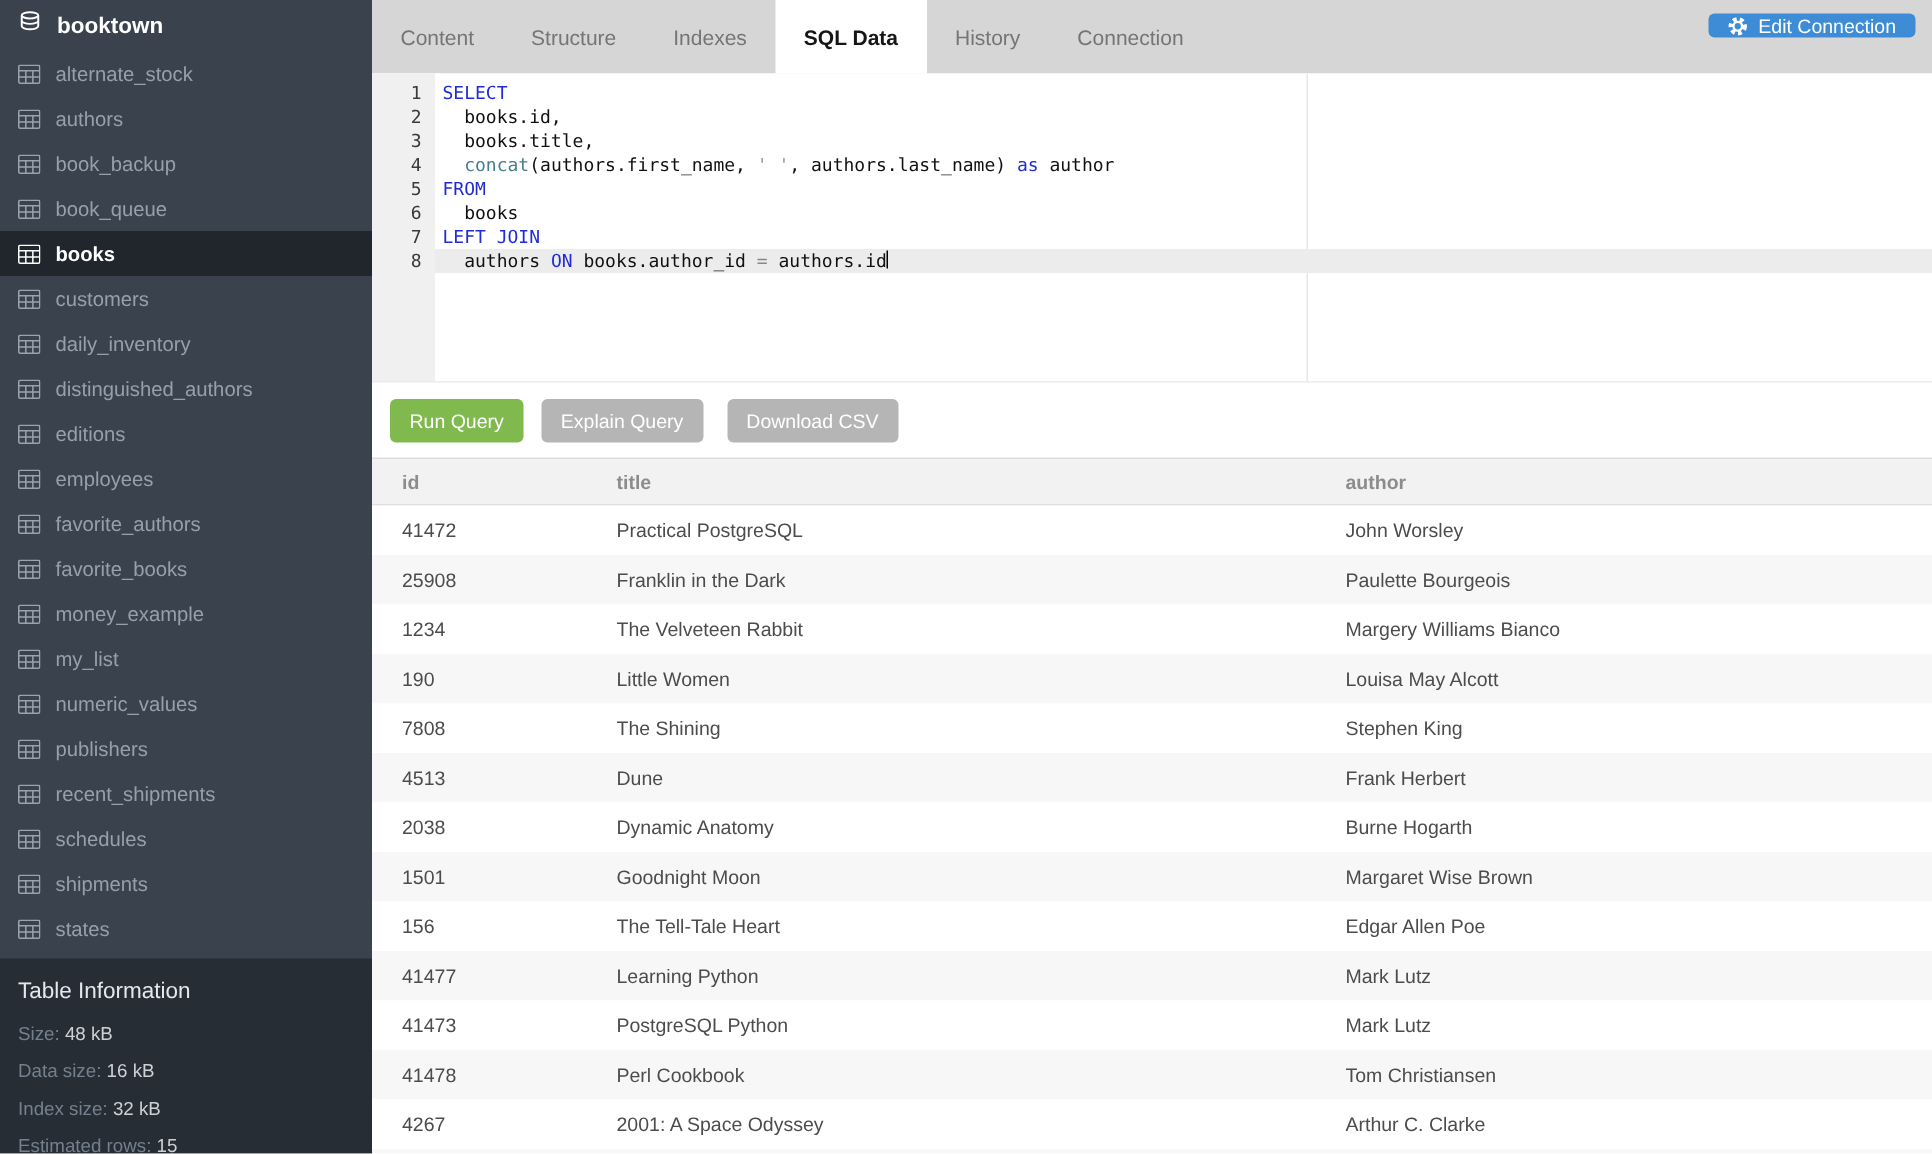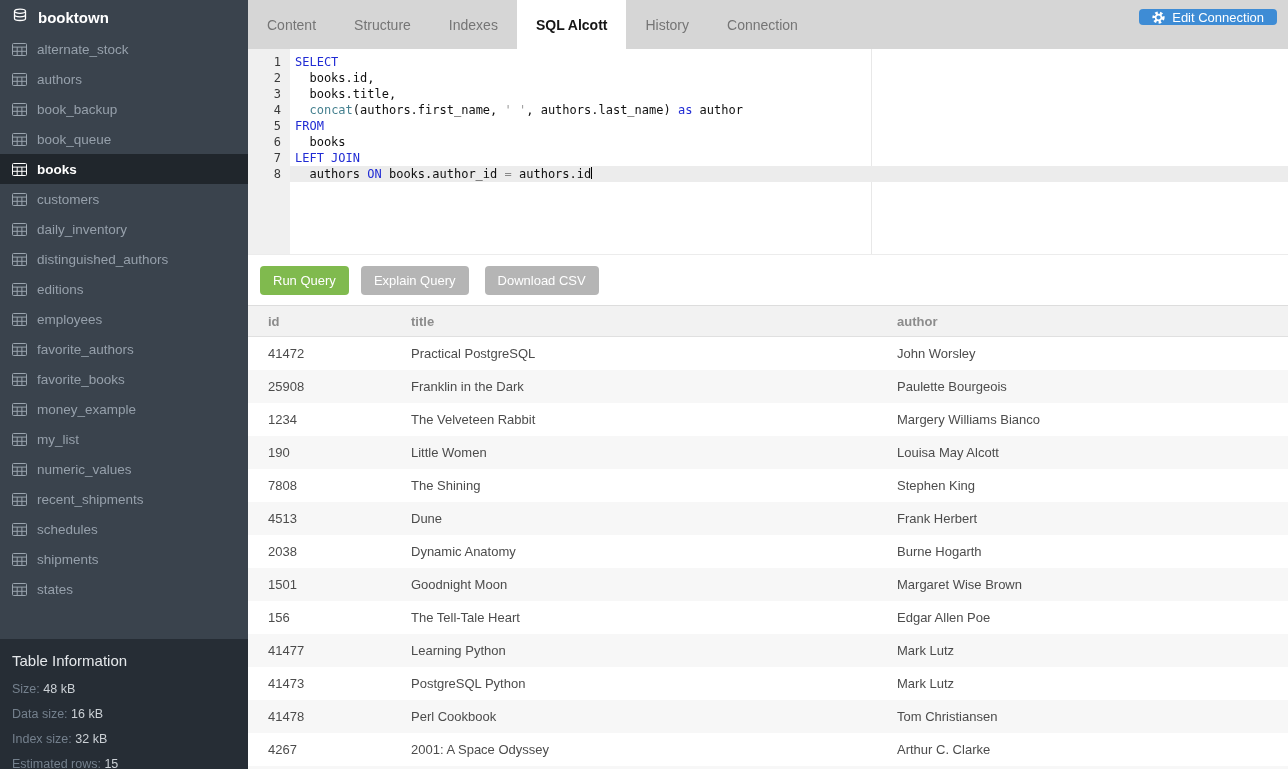--- a/index.html
+++ b/index.html
@@ -270,20 +270,32 @@
         <div class="sidebar-item">
           <span class="icn">
             <svg width="15" height="13" viewBox="0 0 15 13" fill="none" stroke="currentColor">
               <rect x="0.5" y="0.5" width="14" height="12" rx="1"></rect>
               <line x1="0.5" y1="4.1" x2="14.5" y2="4.1"></line>
               <line x1="0.5" y1="8.3" x2="14.5" y2="8.3"></line>
               <line x1="5.2" y1="4.1" x2="5.2" y2="12.5"></line>
               <line x1="9.9" y1="4.1" x2="9.9" y2="12.5"></line>
             </svg>
           </span>
+          <span>publishers</span>
+        </div>
+        <div class="sidebar-item">
+          <span class="icn">
+            <svg width="15" height="13" viewBox="0 0 15 13" fill="none" stroke="currentColor">
+              <rect x="0.5" y="0.5" width="14" height="12" rx="1"></rect>
+              <line x1="0.5" y1="4.1" x2="14.5" y2="4.1"></line>
+              <line x1="0.5" y1="8.3" x2="14.5" y2="8.3"></line>
+              <line x1="5.2" y1="4.1" x2="5.2" y2="12.5"></line>
+              <line x1="9.9" y1="4.1" x2="9.9" y2="12.5"></line>
+            </svg>
+          </span>
           <span>recent_shipments</span>
         </div>
         <div class="sidebar-item">
           <span class="icn">
             <svg width="15" height="13" viewBox="0 0 15 13" fill="none" stroke="currentColor">
               <rect x="0.5" y="0.5" width="14" height="12" rx="1"></rect>
               <line x1="0.5" y1="4.1" x2="14.5" y2="4.1"></line>
               <line x1="0.5" y1="8.3" x2="14.5" y2="8.3"></line>
               <line x1="5.2" y1="4.1" x2="5.2" y2="12.5"></line>
               <line x1="9.9" y1="4.1" x2="9.9" y2="12.5"></line>
@@ -326,21 +338,21 @@
         </div>
     </div>
   </div>
 
   <div class="main">
 
     <div class="tabbar">
       <div class="tab">Content</div>
         <div class="tab">Structure</div>
         <div class="tab">Indexes</div>
-        <div class="tab active">SQL Alcott</div>
+        <div class="tab active">SQL Data</div>
         <div class="tab">History</div>
         <div class="tab">Connection</div>
         <button class="edit-btn">
         <span style="display:flex;">
           <svg width="13" height="13" viewBox="0 0 14 14">
             <circle cx="7" cy="7" r="4.6" fill="none" stroke="#ffffff" stroke-width="4" stroke-dasharray="2.4 2.1"></circle>
             <circle cx="7" cy="7" r="3.1" fill="#3e8cd5" stroke="#ffffff" stroke-width="1.7"></circle>
           </svg>
         </span>
         <span>Edit Connection</span>

